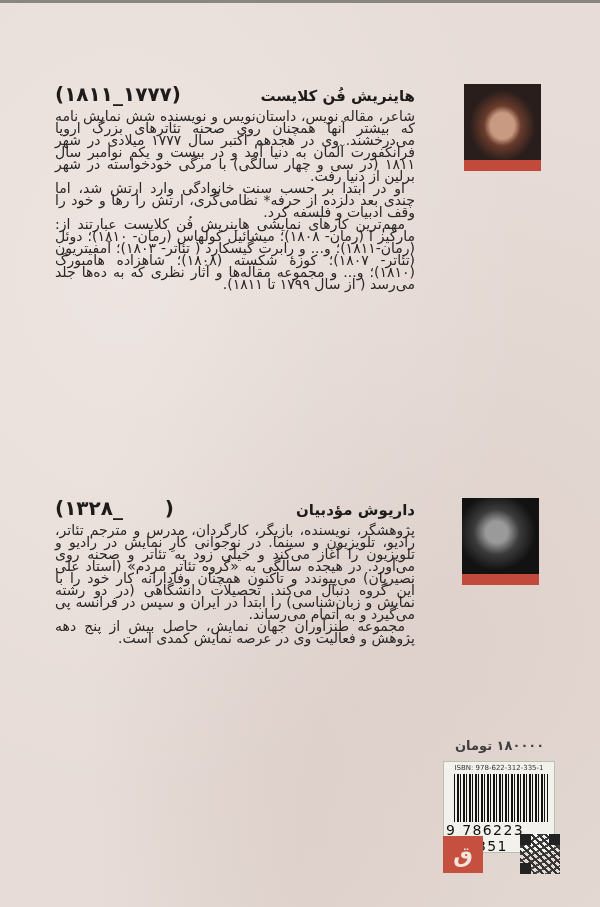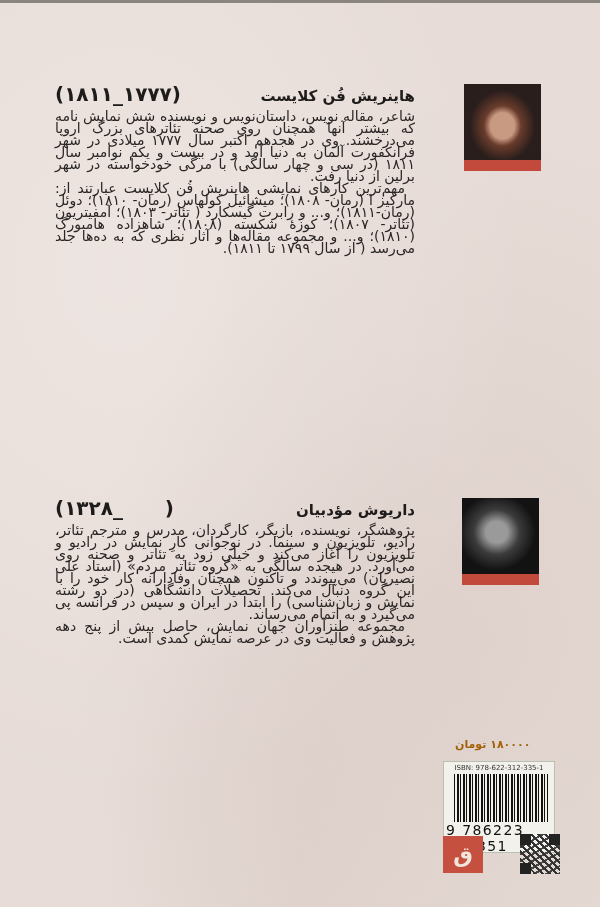--- a/index.html
+++ b/index.html
@@ -18,21 +18,21 @@
   .head { display:flex; justify-content:space-between; align-items:baseline; height:22px; }
   .name { font-weight:bold; font-size:15px; color:#1e1b1b; }
   .dates { font-weight:bold; font-size:20px; color:#1e1b1b; direction:ltr; }
   .para { font-size:14px; line-height:12px; text-align:justify; margin:0; }
   .para.indent { text-indent:10px; }
   .portrait { position:absolute; width:77px; height:87px; }
   .portrait .img { width:77px; height:76px; }
   .portrait .bar { width:77px; height:11px; background:#c14a3d; }
   .p1 .img { background:radial-gradient(ellipse at 50% 55%, #c89a82 0 22%, #6a3c2c 34%, #2a1e1c 60%); }
   .p2 .img { background:radial-gradient(ellipse at 45% 45%, #9a9a9a 0 18%, #3c3c3c 38%, #121212 65%); }
-  .price { position:absolute; left:455px; top:738px; direction:rtl; font-weight:bold; font-size:11px; color:#a16207; }
+  .price { position:absolute; left:455px; top:738px; direction:rtl; font-weight:bold; font-size:13px; color:#404040; }
   .barcode { position:absolute; left:443px; top:761px; width:112px; height:92px; background:#f2f1ec; border:1px solid #b8c0b0; box-sizing:border-box; }
   .isbn { font-size:7px; text-align:center; color:#333; padding-top:2px; direction:ltr; }
   .bars { margin:2px 6px 0 10px; height:48px;
     background:repeating-linear-gradient(90deg,#111 0 1px,#f2f1ec 1px 3px,#111 3px 5px,#f2f1ec 5px 6px,#111 6px 7px,#f2f1ec 7px 9px,#111 9px 11px,#f2f1ec 11px 12px); }
   .ean { font-size:14px; letter-spacing:1.4px; color:#111; padding-left:2px; direction:ltr; }
   .logo { position:absolute; left:443px; top:836px; width:40px; height:37px; background:#c6503f; display:flex; align-items:center; justify-content:center; color:#f1e4dc; font-size:22px; font-weight:bold; }
   .qr { position:absolute; left:520px; top:834px; width:40px; height:40px;
     background:
       linear-gradient(#222,#222) 0 0/11px 11px no-repeat,
       linear-gradient(#222,#222) 29px 0/11px 11px no-repeat,
@@ -50,20 +50,21 @@
   <div class="img"></div>
   <div class="bar"></div>
 </div>
 
 <div class="section" style="top:82px;">
   <div class="head">
     <span class="name">هاینریش فُن کلایست</span>
     <span class="dates">(۱۸۱۱_۱۷۷۷)</span>
   </div>
   <p class="para" style="margin-top:6px;">شاعر، مقاله نویس، داستان‌نویس و نویسنده شش نمایش نامه که بیشتر آنها همچنان روی صحنه تئاترهای بزرگ اروپا می‌درخشند. وی در هجدهم اکتبر سال ۱۷۷۷ میلادی در شهر فرانکفورت آلمان به دنیا آمد و در بیست و یکم نوامبر سال ۱۸۱۱ (در سی و چهار سالگی) با مرگی خودخواسته در شهر برلین از دنیا رفت.</p>
+  <p class="para indent">او در ابتدا بر حسب سنت خانوادگی وارد ارتش شد، اما چندی بعد دلزده از حرفه* نظامی‌گری، ارتش را رها و خود را وقف ادبیات و فلسفه کرد.</p>
   <p class="para indent">مهم‌ترین کارهای نمایشی هاینریش فُن کلایست عبارتند از: مارکیز ا (رمان- ۱۸۰۸)؛ میشائیل کولهاس (رمان- ۱۸۱۰)؛ دوئل (رمان-۱۸۱۱)؛ و... و رابرت گیسکارد ( تئاتر- ۱۸۰۳)؛ آمفیتریون (تئاتر- ۱۸۰۷)؛ کوزهٔ شکسته (۱۸۰۸)؛ شاهزاده هامبورگ (۱۸۱۰)؛ و... و مجموعه مقاله‌ها و آثار نظری که به ده‌ها جلد می‌رسد ( از سال ۱۷۹۹ تا ۱۸۱۱).</p>
 </div>
 
 <div class="portrait p2" style="left:462px; top:498px;">
   <div class="img"></div>
   <div class="bar"></div>
 </div>
 
 <div class="section" style="top:496px;">
   <div class="head">

